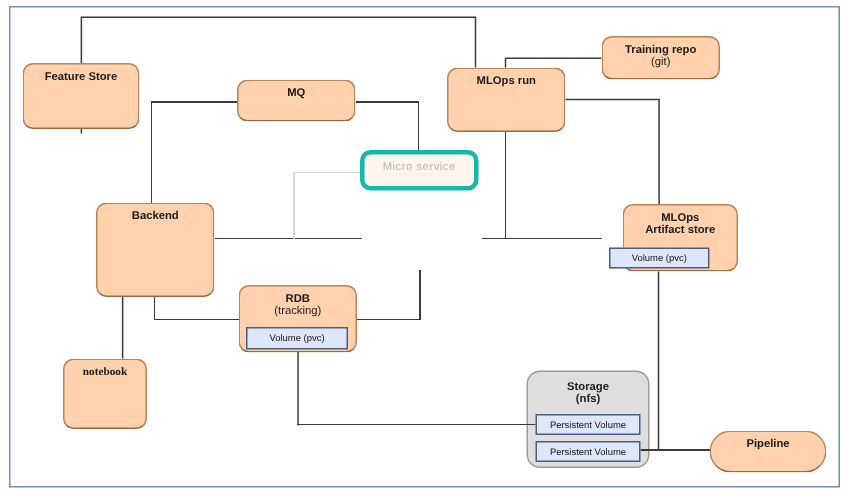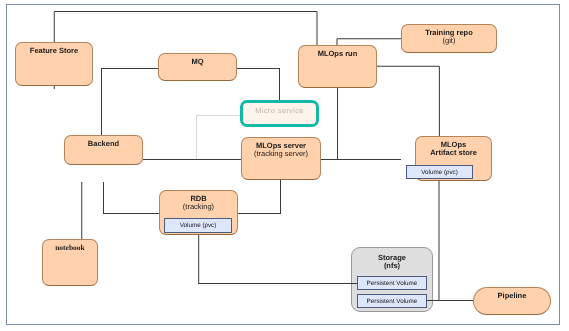--- a/index.html
+++ b/index.html
@@ -51,37 +51,33 @@
   </div>
 
   <div class="node" style="left:158px;top:53px;width:79px;height:28px;">
     <div class="t1">MQ</div>
   </div>
 
   <div class="node" style="left:298px;top:45px;width:79px;height:43px;">
     <div class="t1">MLOps run</div>
   </div>
 
-  <div class="node" style="left:401px;top:24px;width:96px;height:29px;text-align:center;">
+  <div class="node" style="left:401px;top:24px;width:79px;height:29px;text-align:center;">
     <div class="t1">Training repo</div>
     <div class="t2">(git)</div>
   </div>
 
   <div class="node faded" style="left:240px;top:100px;width:79px;height:27px;">
     <div class="t1" style="font-weight:normal;letter-spacing:0.35px;">Micro service</div>
   </div>
 
-  <div class="node" style="left:64px;top:135px;width:79px;height:30px;">
+  <div class="node" style="left:64px;top:135px;width:79px;height:63px;">
     <div class="t1">Backend</div>
   </div>
 
-  <div class="node" style="left:241px;top:137px;width:80px;height:43px;">
-    <div class="t1">MLOps server</div>
-    <div class="t2">(tracking server)</div>
-  </div>
 
   <div class="node" style="left:415px;top:136px;width:77px;height:45px;">
     <div class="t1">MLOps</div>
     <div class="t1" style="margin-top:0;">Artifact store</div>
   </div>
   <div class="vol" style="left:406px;top:165px;width:67px;height:14px;">Volume (pvc)</div>
 
   <div class="node" style="left:159px;top:190px;width:79px;height:45px;">
     <div class="t1">RDB</div>
     <div class="t2">(tracking)</div>

